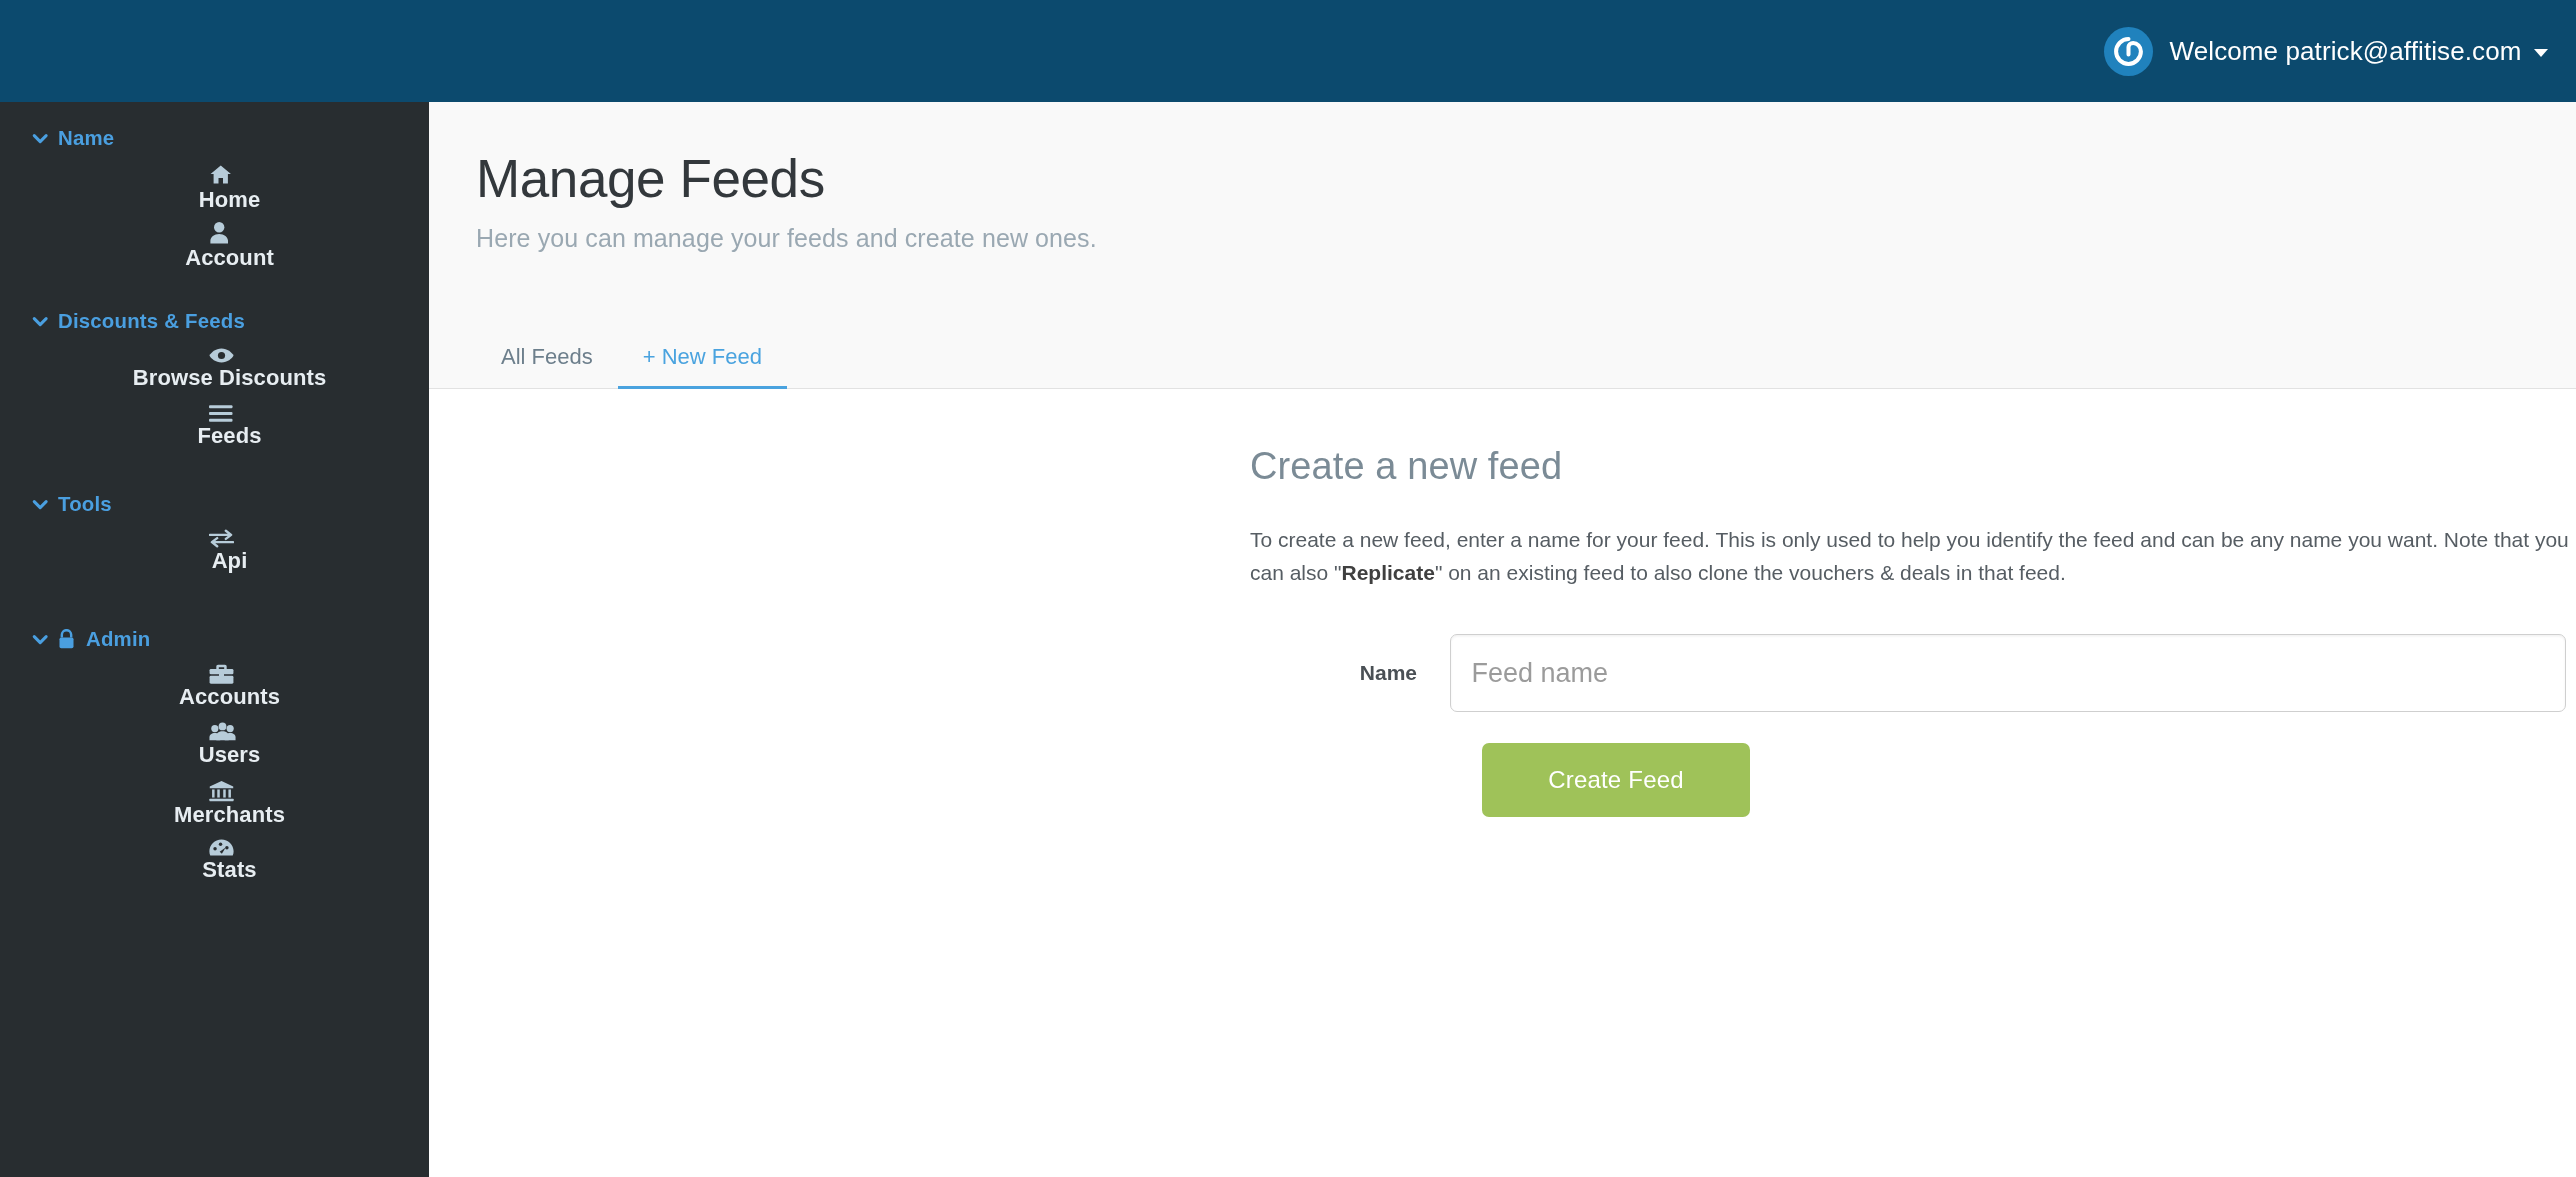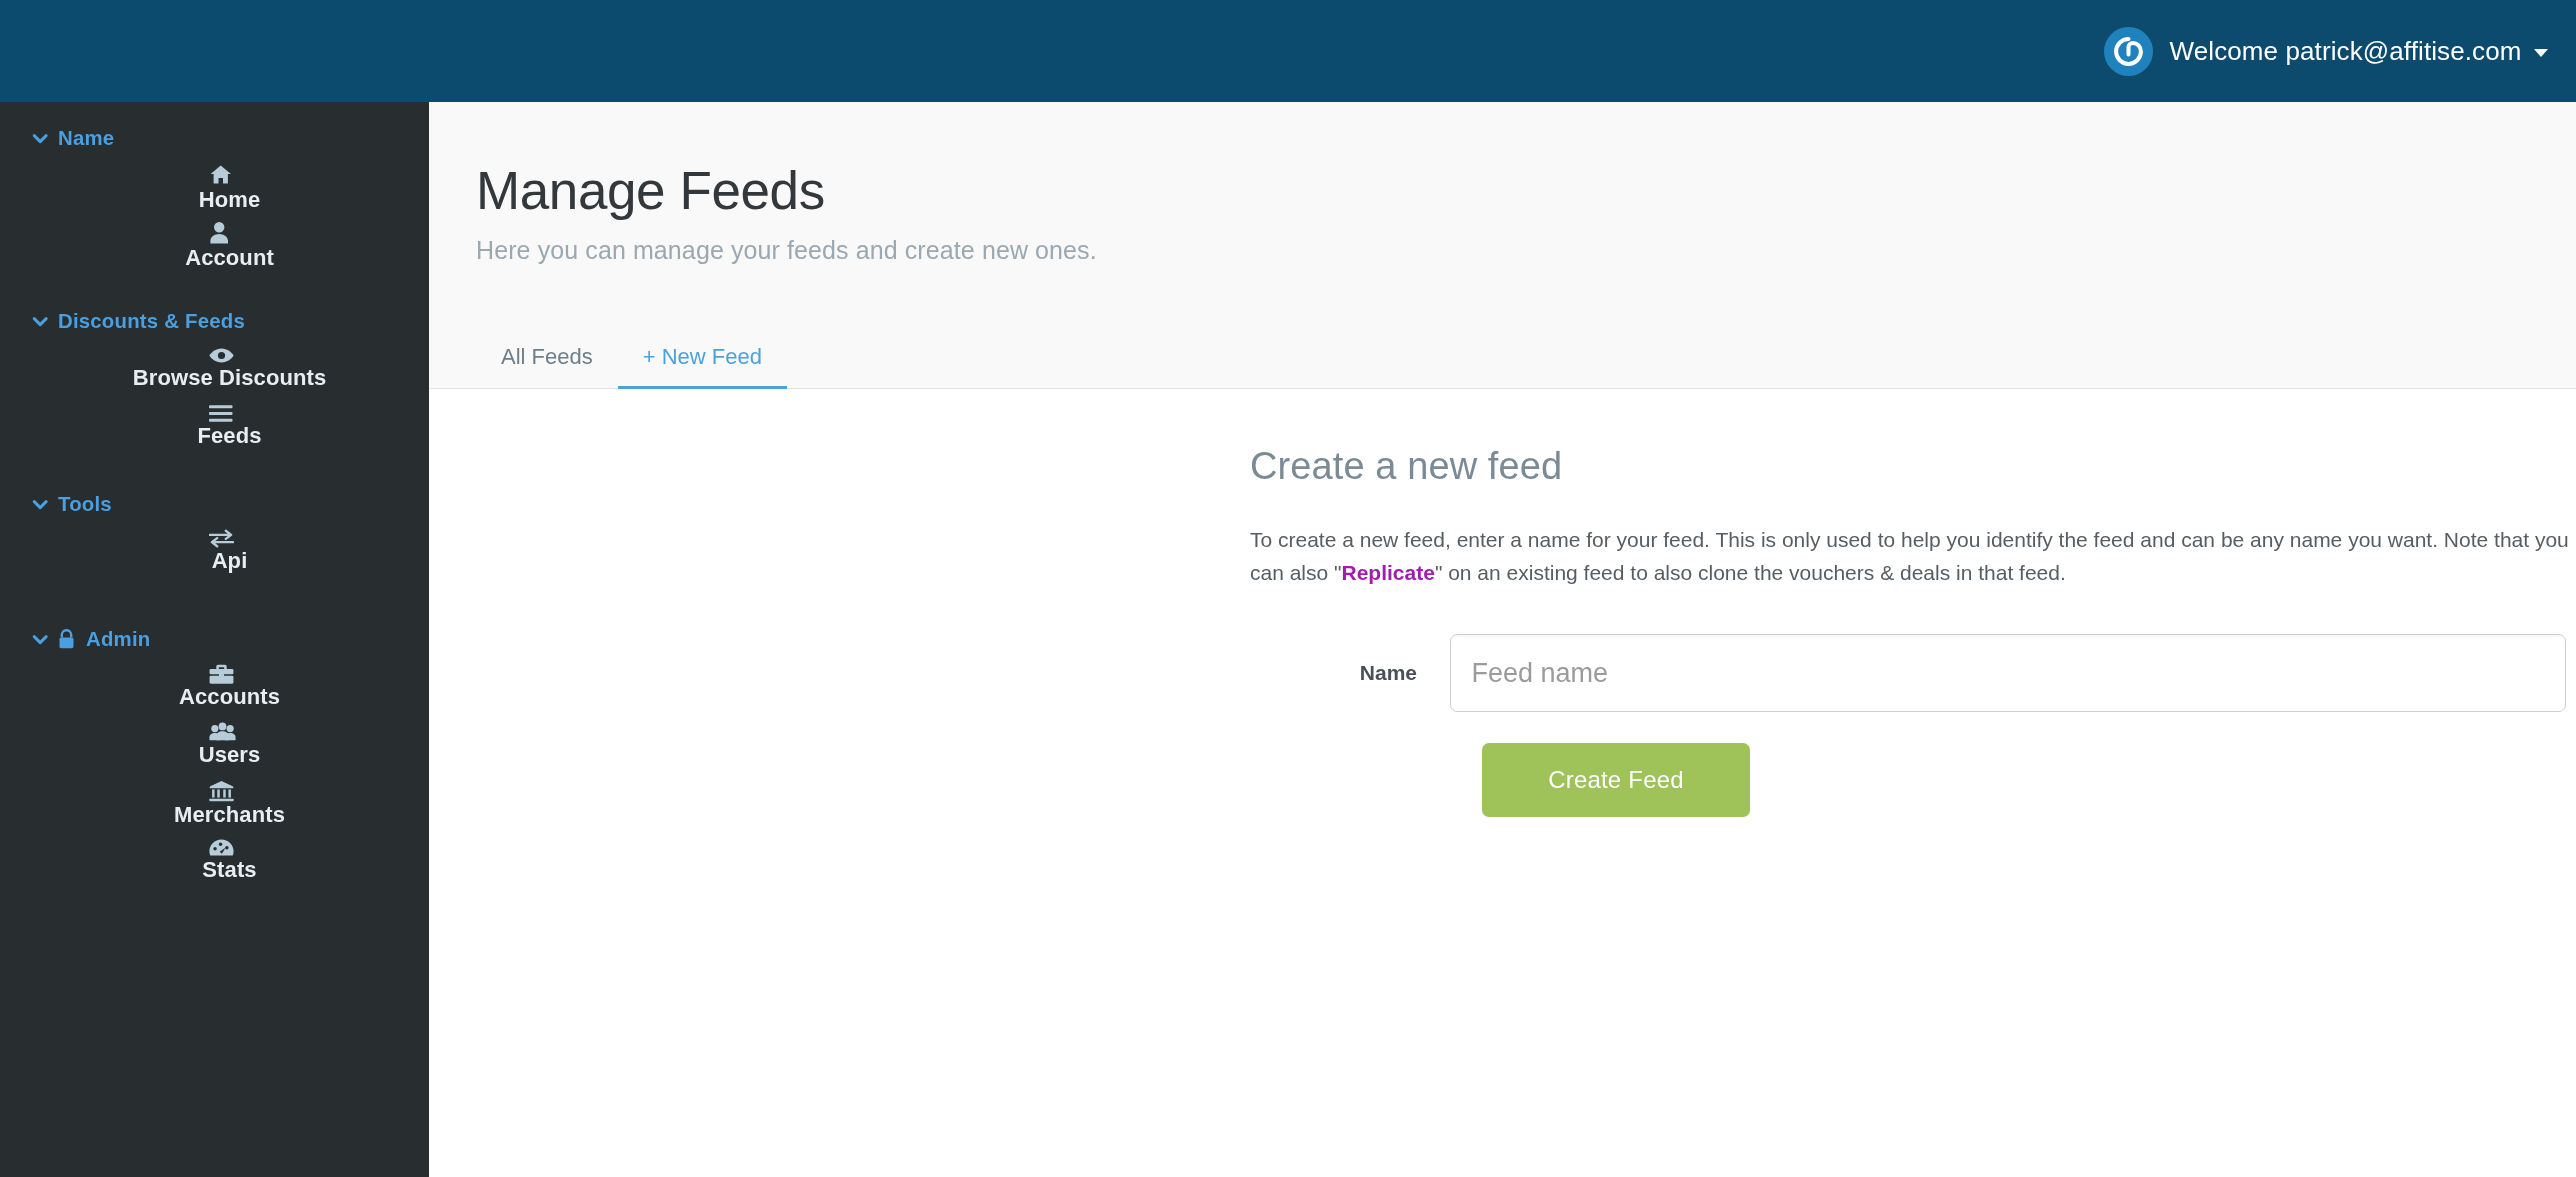--- a/index.html
+++ b/index.html
@@ -158,21 +158,21 @@
     top: 102px;
     left: 429px;
     width: 2147px;
     height: 1076px;
     background: #ffffff;
   }
 
   .page-head {
     background: #f9f9f9;
     border-bottom: 1.6px solid #e2e2e2;
-    padding: 12px 0 0 47px;
+    padding: 0 0 0 47px;
     height: 287px;
     position: relative;
   }
 
   .page-title {
     font-size: 53px;
     font-weight: 300;
     color: #33383c;
     letter-spacing: -0.4px;
     padding-top: 49px;
@@ -225,21 +225,21 @@
   }
 
   .form-desc {
     margin-left: 821px;
     margin-top: 36px;
     width: 1348px;
     font-size: 21px;
     line-height: 1.55;
     color: #565d63;
   }
-  .form-desc b { font-weight: bold; color: #a21caf; }
+  .form-desc b { font-weight: bold; color: #404040; }
 
   .form-row {
     display: flex;
     align-items: center;
     margin-top: 45px;
     margin-left: 821px;
   }
 
   .form-label {
     width: 200px;

